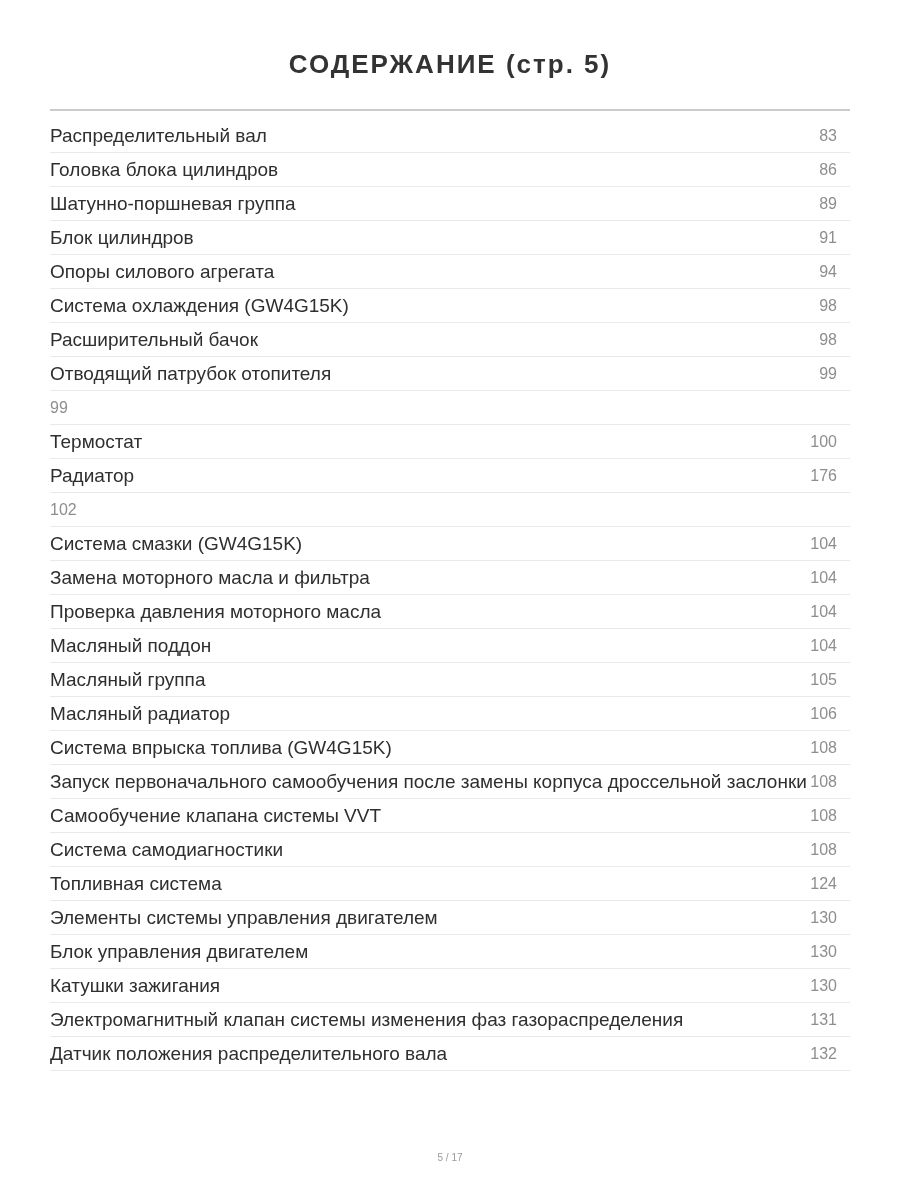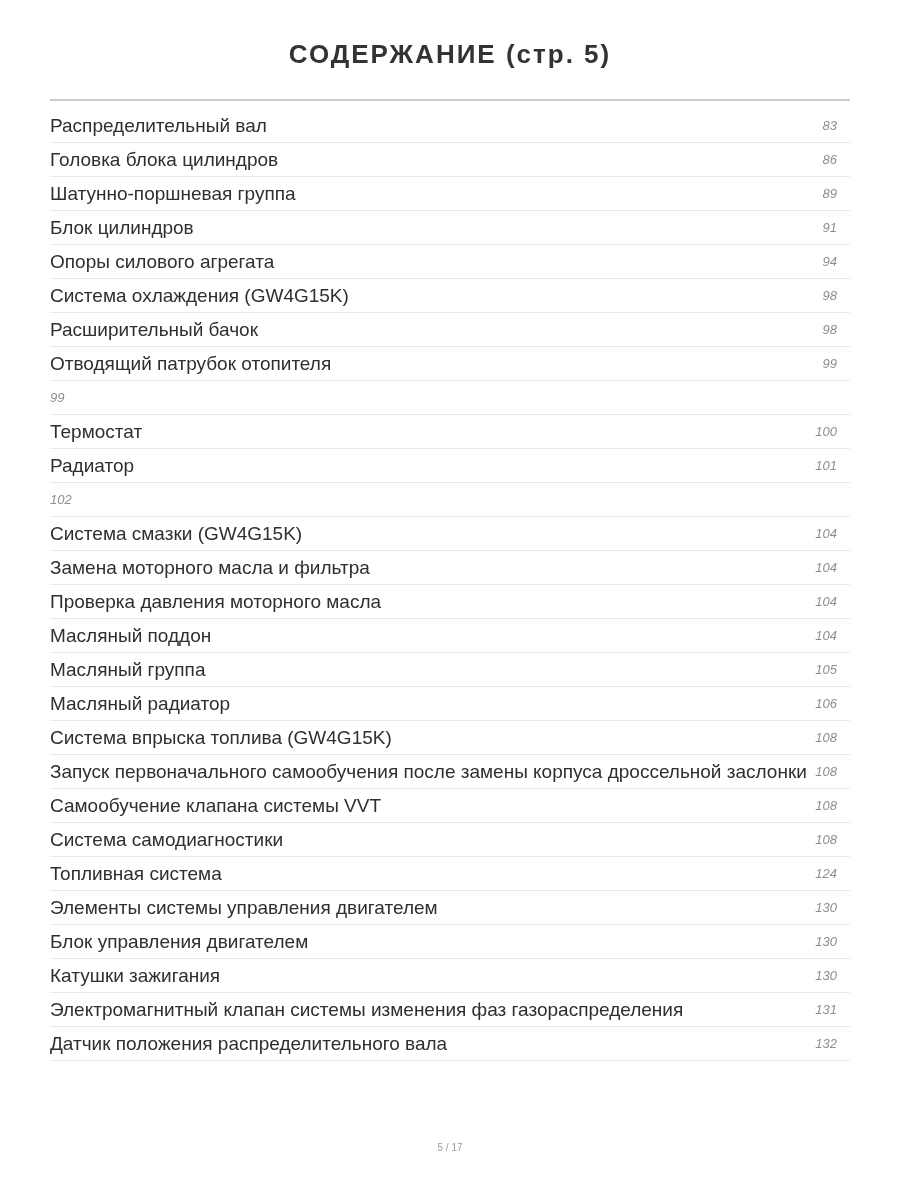--- a/index.html
+++ b/index.html
@@ -10,21 +10,21 @@
   }
   .page {
     width: 900px;
     height: 1200px;
     background: #ffffff;
     box-sizing: border-box;
     padding: 0 50px;
     position: relative;
   }
   .page-title {
-    margin: 0;
+    margin: 10px;
     padding-top: 38px;
     text-align: center;
     font-size: 26px;
     line-height: 32px;
     font-weight: bold;
     letter-spacing: 2px;
     color: #333333;
   }
   .title-divider {
     margin-top: 29px;
@@ -42,25 +42,24 @@
     align-items: center;
     justify-content: space-between;
     border-bottom: 1px solid #e9e9e9;
   }
   .toc-label {
     font-size: 19px;
     color: #2f2f2f;
     white-space: nowrap;
   }
   .toc-page {
-    font-size: 13px;
+    font-size: 16px;
     color: #8e8e8e;
     padding-right: 13px;
     white-space: nowrap;
-    font-style: italic;
   }
   .page-footer {
     position: absolute;
     left: 0;
     right: 0;
     top: 1142px;
     text-align: center;
     font-size: 10px;
     color: #9a9a9a;
   }
@@ -118,21 +117,21 @@
     <span class="toc-page">99</span>
   </div>
 
   <div class="toc-row">
     <span class="toc-label">Термостат</span>
     <span class="toc-page">100</span>
   </div>
 
   <div class="toc-row">
     <span class="toc-label">Радиатор</span>
-    <span class="toc-page">101</span>
+    <span class="toc-page">176</span>
   </div>
 
   <div class="toc-row">
     <span class="toc-page">102</span>
   </div>
 
   <div class="toc-row">
     <span class="toc-label">Система смазки (GW4G15K)</span>
     <span class="toc-page">104</span>
   </div>

